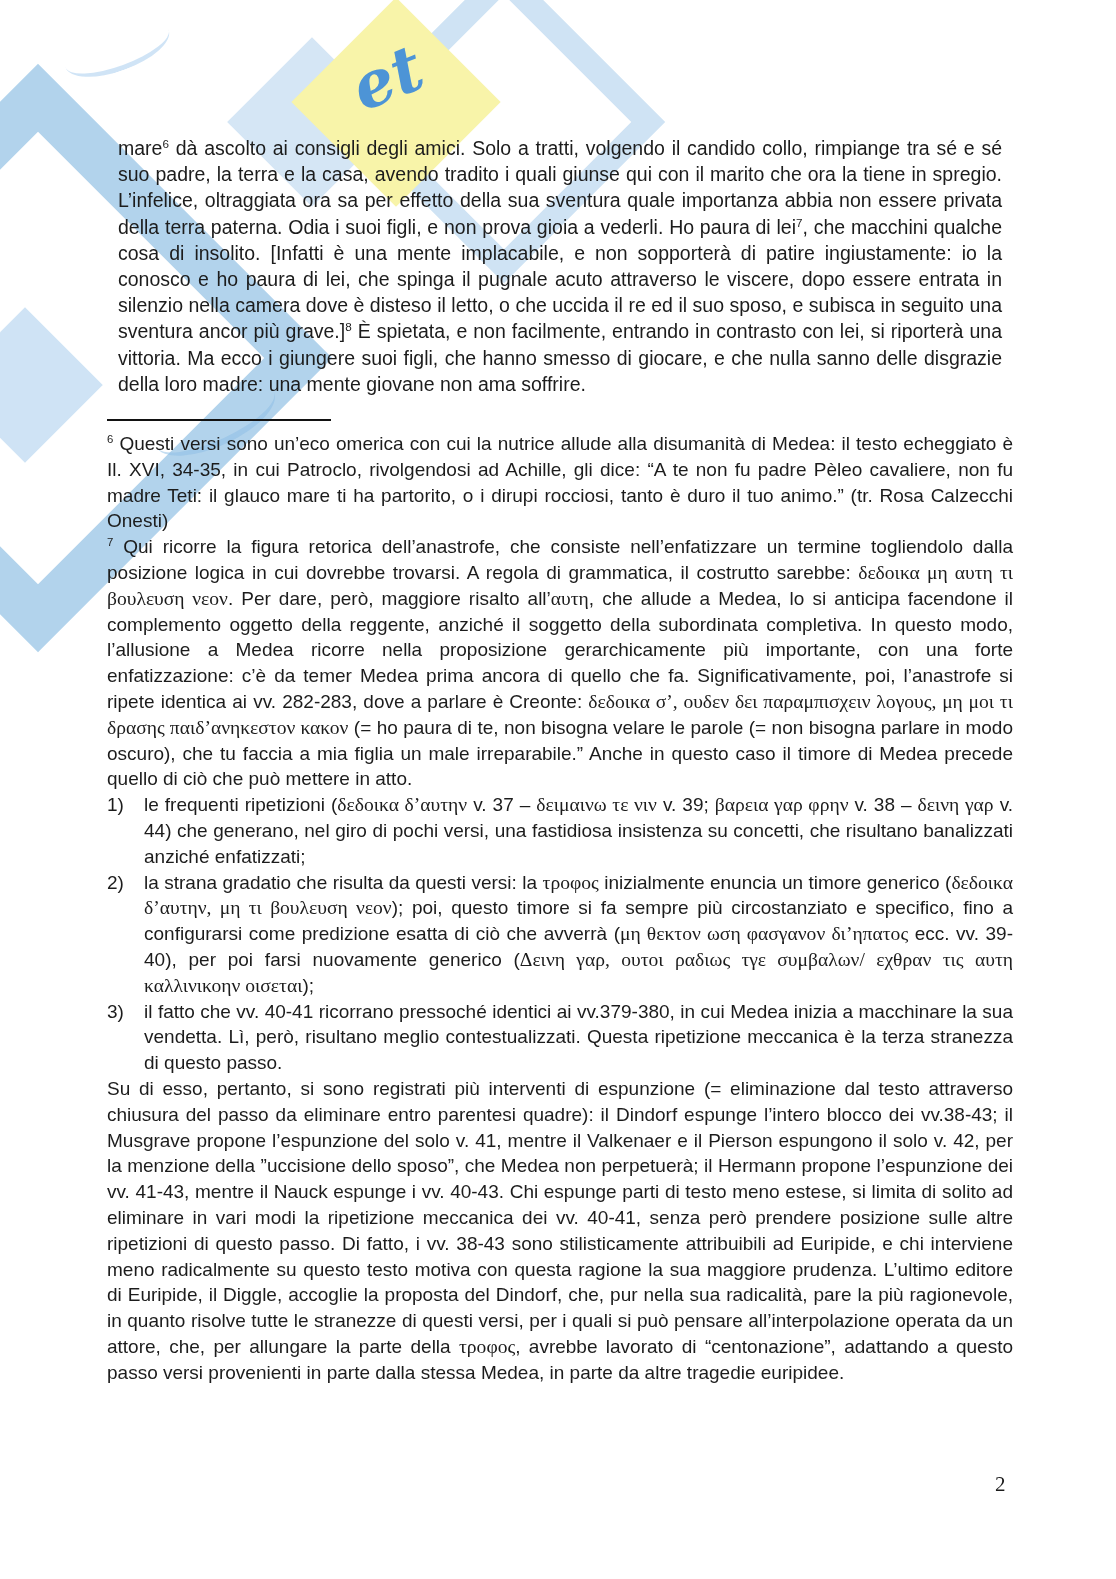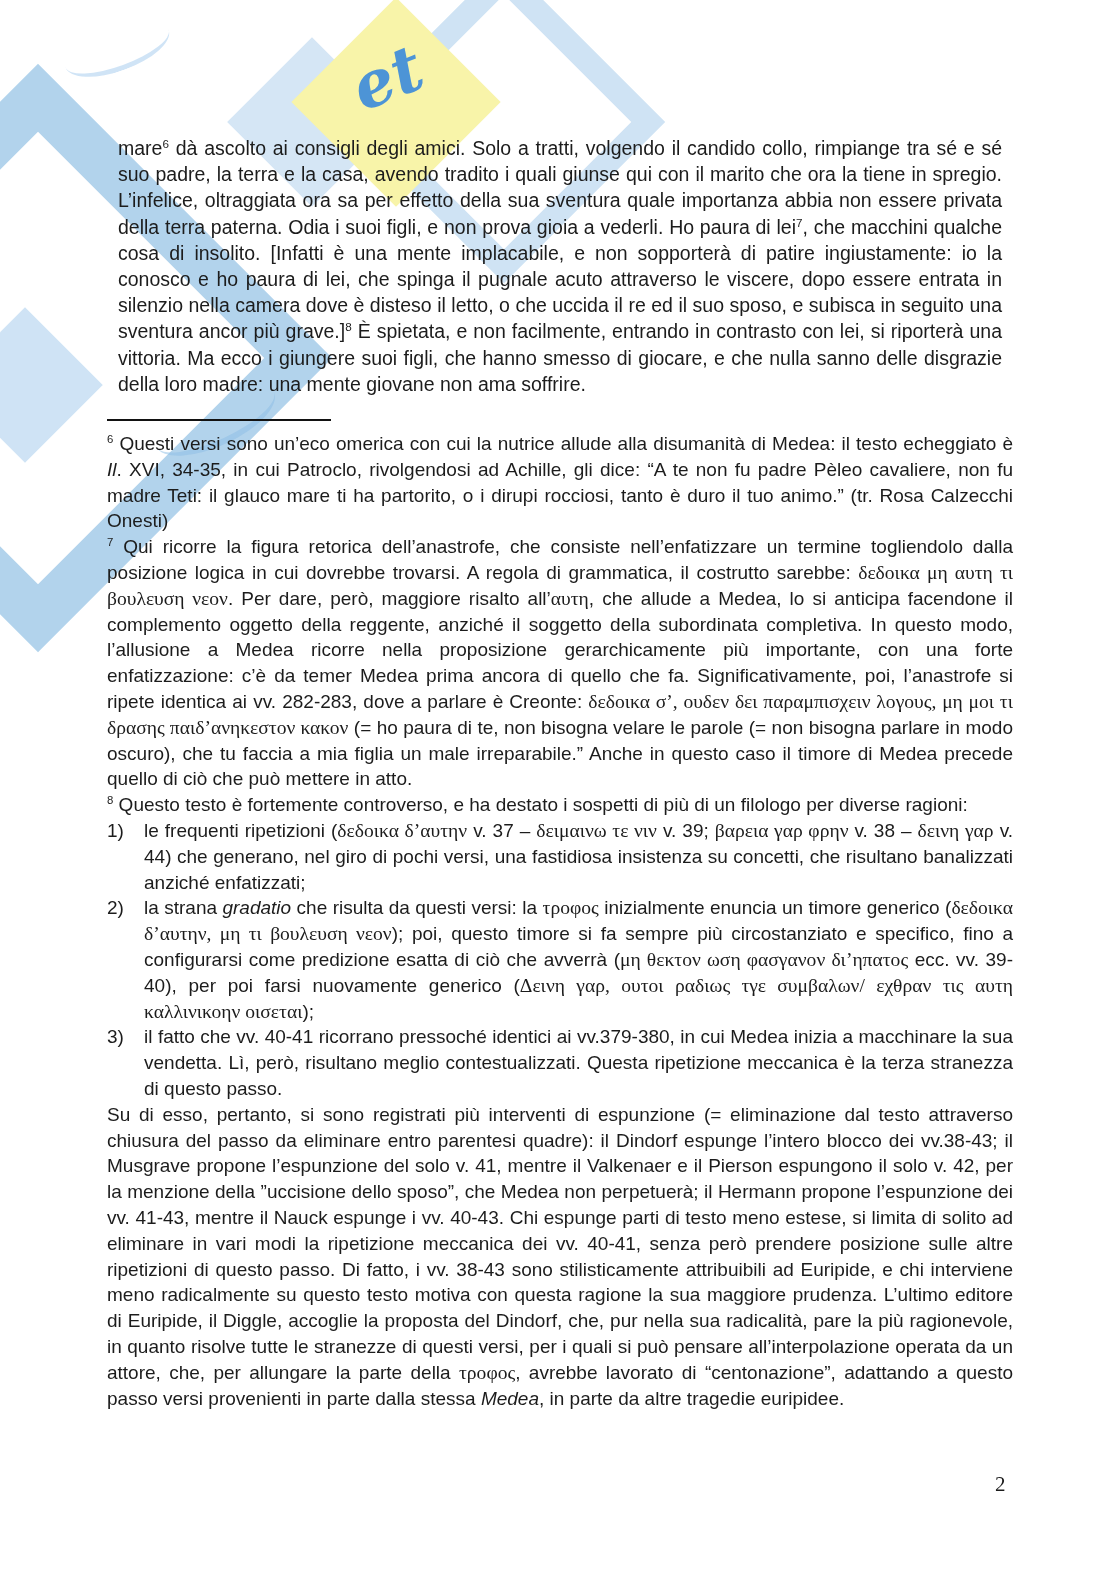--- a/index.html
+++ b/index.html
@@ -68,21 +68,21 @@
   }
   .footnotes {
     font-size:19px; line-height:25.8px;
     text-align:justify;
   }
   .footnotes p { margin:0; }
   .fn-item { position:relative; padding-left:37px; }
   .fn-item .num { position:absolute; left:0; top:0; }
   sup { font-size:.6em; vertical-align:super; line-height:0; }
   .g { font-family:"Liberation Serif", serif; font-size:1.03em; }
-  .i { font-style:italic; }
+  .i { }
 
   .page-number {
     position:absolute; left:995px; top:1472px; z-index:1;
     font-family:"Liberation Serif", serif; font-size:21px; color:#1c1c1c;
   }
 </style>
 </head>
 <body>
 
 <div class="page">
@@ -100,21 +100,20 @@
 
   <main class="text-block">
 
     <p class="body-par"><span>mare</span><sup>6</sup><span> dà ascolto ai consigli degli amici. Solo a tratti, volgendo il candido collo, rimpiange tra sé e sé suo padre, la terra e la casa, avendo tradito i quali giunse qui con il marito che ora la tiene in spregio. L’infelice, oltraggiata ora sa per effetto della sua sventura quale importanza abbia non essere privata della terra paterna. Odia i suoi figli, e non prova gioia a vederli. Ho paura di lei</span><sup>7</sup><span>, che macchini qualche cosa di insolito. [Infatti è una mente implacabile, e non sopporterà di patire ingiustamente: io la conosco e ho paura di lei, che spinga il pugnale acuto attraverso le viscere, dopo essere entrata in silenzio nella camera dove è disteso il letto, o che uccida il re ed il suo sposo, e subisca in seguito una sventura ancor più grave.]</span><sup>8</sup><span> È spietata, e non facilmente, entrando in contrasto con lei, si riporterà una vittoria. Ma ecco i giungere suoi figli, che hanno smesso di giocare, e che nulla sanno delle disgrazie della loro madre: una mente giovane non ama soffrire.</span></p>
 
     <div class="fn-rule"></div>
 
     <section class="footnotes">
       <p><sup>6</sup><span> Questi versi sono un’eco omerica con cui la nutrice allude alla disumanità di Medea: il testo echeggiato è </span><span class="i">Il</span><span>. XVI, 34-35, in cui Patroclo, rivolgendosi ad Achille, gli dice: “A te non fu padre Pèleo cavaliere, non fu madre Teti: il glauco mare ti ha partorito, o i dirupi rocciosi, tanto è duro il tuo animo.” (tr. Rosa Calzecchi Onesti)</span></p>
       <p><sup>7</sup><span> Qui ricorre la figura retorica dell’anastrofe, che consiste nell’enfatizzare un termine togliendolo dalla posizione logica in cui dovrebbe trovarsi. A regola di grammatica, il costrutto sarebbe: </span><span class="g">δεδοικα μη αυτη τι βουλευση νεον</span><span>. Per dare, però, maggiore risalto all’</span><span class="g">αυτη</span><span>, che allude a Medea, lo si anticipa facendone il complemento oggetto della reggente, anziché il soggetto della subordinata completiva. In questo modo, l’allusione a Medea ricorre nella proposizione gerarchicamente più importante, con una forte enfatizzazione: c’è da temer Medea prima ancora di quello che fa. Significativamente, poi, l’anastrofe si ripete identica ai vv. 282-283, dove a parlare è Creonte:  </span><span class="g">δεδοικα σ’,  ουδεν δει παραμπισχειν λογους,  μη μοι τι δρασης παιδ’ανηκεστον κακον</span><span>  (= ho paura di te, non bisogna velare le parole (= non bisogna parlare in modo oscuro), che tu faccia a mia figlia un male irreparabile.” Anche in questo caso il timore di Medea precede quello di ciò che può mettere in atto.</span></p>
-      <p><sup>8</sup><span> Questo testo è fortemente controverso, e ha destato i sospetti di più di un filologo per diverse ragioni:</span></p>
 
       <div class="fn-item">
         <span class="num">1)</span>
         <span><span>le frequenti ripetizioni (</span><span class="g">δεδοικα δ’αυτην</span><span> v. 37 – </span><span class="g">δειμαινω τε νιν</span><span> v. 39; </span><span class="g">βαρεια γαρ φρην</span><span> v. 38 – </span><span class="g">δεινη γαρ</span><span> v. 44) che generano, nel giro di pochi versi, una fastidiosa insistenza su concetti, che risultano banalizzati anziché enfatizzati;</span></span>
       </div>
       <div class="fn-item">
         <span class="num">2)</span>
         <span><span>la strana </span><span class="i">gradatio</span><span> che risulta da questi versi: la </span><span class="g">τροφος</span><span> inizialmente enuncia un timore generico (</span><span class="g">δεδοικα δ’αυτην, μη τι βουλευση νεον</span><span>); poi, questo timore si fa sempre più circostanziato e specifico, fino a configurarsi come predizione esatta di ciò che avverrà (</span><span class="g">μη θεκτον ωση φασγανον δι’ηπατος</span><span> ecc.  vv.  39-40), per poi farsi nuovamente generico (</span><span class="g">Δεινη γαρ, ουτοι ραδιως τγε συμβαλων/ εχθραν τις αυτη καλλινικοην οισεται</span><span>);</span></span>
       </div>
       <div class="fn-item">

